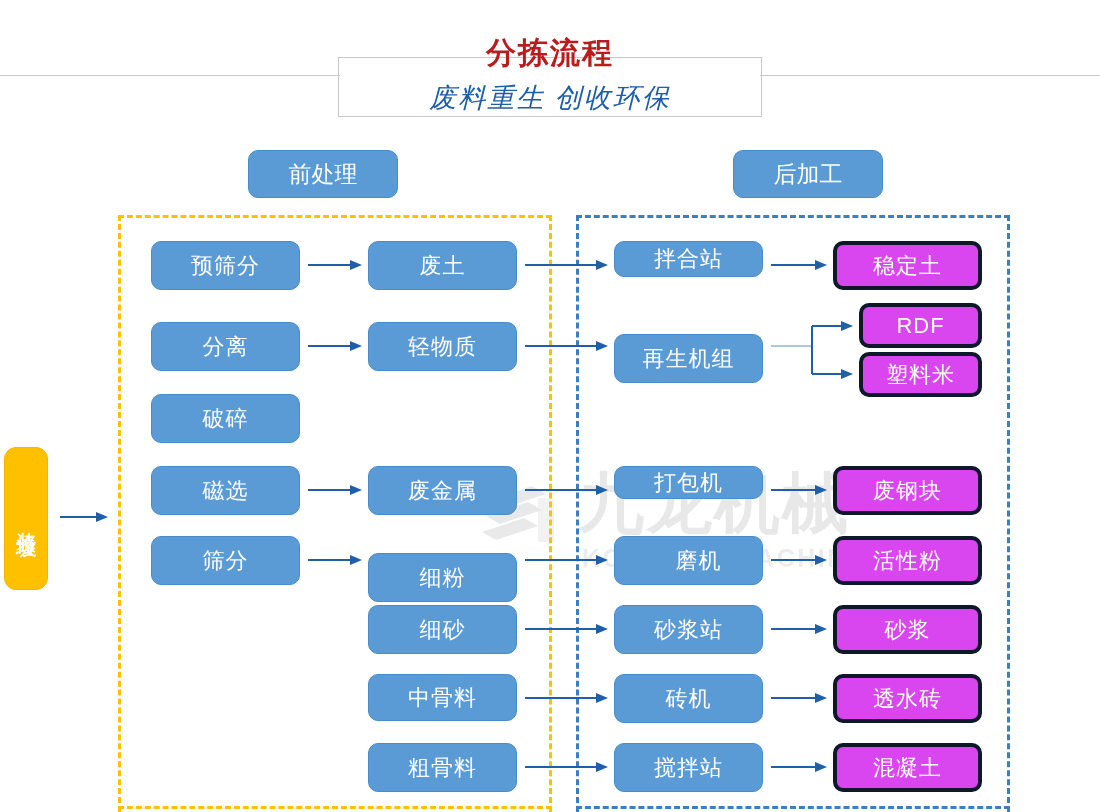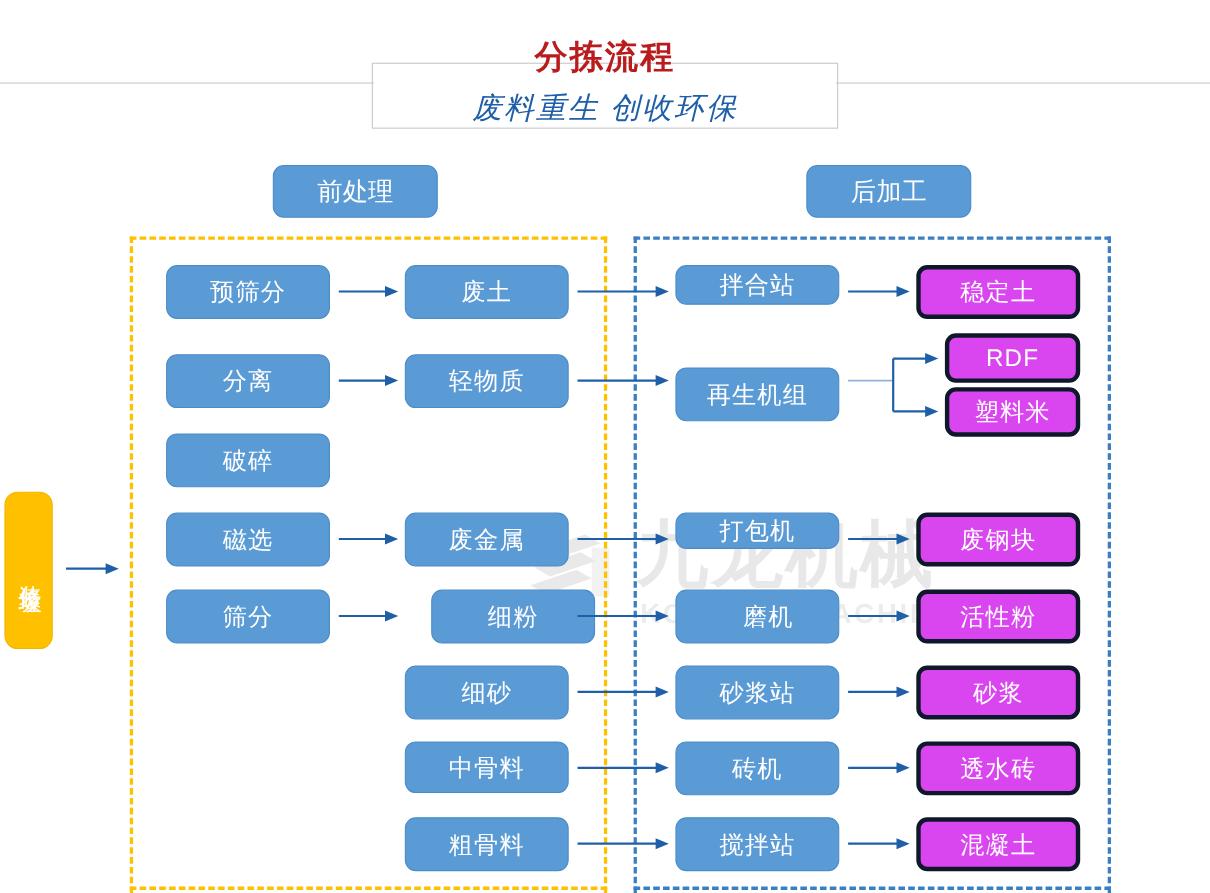--- a/index.html
+++ b/index.html
@@ -228,21 +228,21 @@
 
 <div class="box light" style="left:151px; top:241px; width:149px; height:49px;">预筛分</div>
 <div class="box light" style="left:151px; top:322px; width:149px; height:49px;">分离</div>
 <div class="box light" style="left:151px; top:394px; width:149px; height:49px;">破碎</div>
 <div class="box light" style="left:151px; top:466px; width:149px; height:49px;">磁选</div>
 <div class="box light" style="left:151px; top:536px; width:149px; height:49px;">筛分</div>
 
 <div class="box light" style="left:368px; top:241px; width:149px; height:49px;">废土</div>
 <div class="box light" style="left:368px; top:322px; width:149px; height:49px;">轻物质</div>
 <div class="box light" style="left:368px; top:466px; width:149px; height:49px;">废金属</div>
-<div class="box light" style="left:368px; top:536px; width:149px; height:49px;margin-left:24px;">细粉</div>
+<div class="box light" style="left:368px; top:553px; width:149px; height:49px;">细粉</div>
 <div class="box light" style="left:368px; top:605px; width:149px; height:49px;">细砂</div>
 <div class="box light" style="left:368px; top:674px; width:149px; height:47px;">中骨料</div>
 <div class="box light" style="left:368px; top:743px; width:149px; height:49px;">粗骨料</div>
 
 <div class="box light" style="left:614px; top:241px; width:149px; height:36px;">拌合站</div>
 <div class="box light" style="left:614px; top:322px; width:149px; height:49px;margin-top:12px;">再生机组</div>
 <div class="box light" style="left:614px; top:466px; width:149px; height:33px;">打包机</div>
 <div class="box light" style="left:614px; top:536px; width:149px; height:49px;padding-left:20px;">磨机</div>
 <div class="box light" style="left:614px; top:605px; width:149px; height:49px;">砂浆站</div>
 <div class="box light" style="left:614px; top:674px; width:149px; height:49px;">砖机</div>

